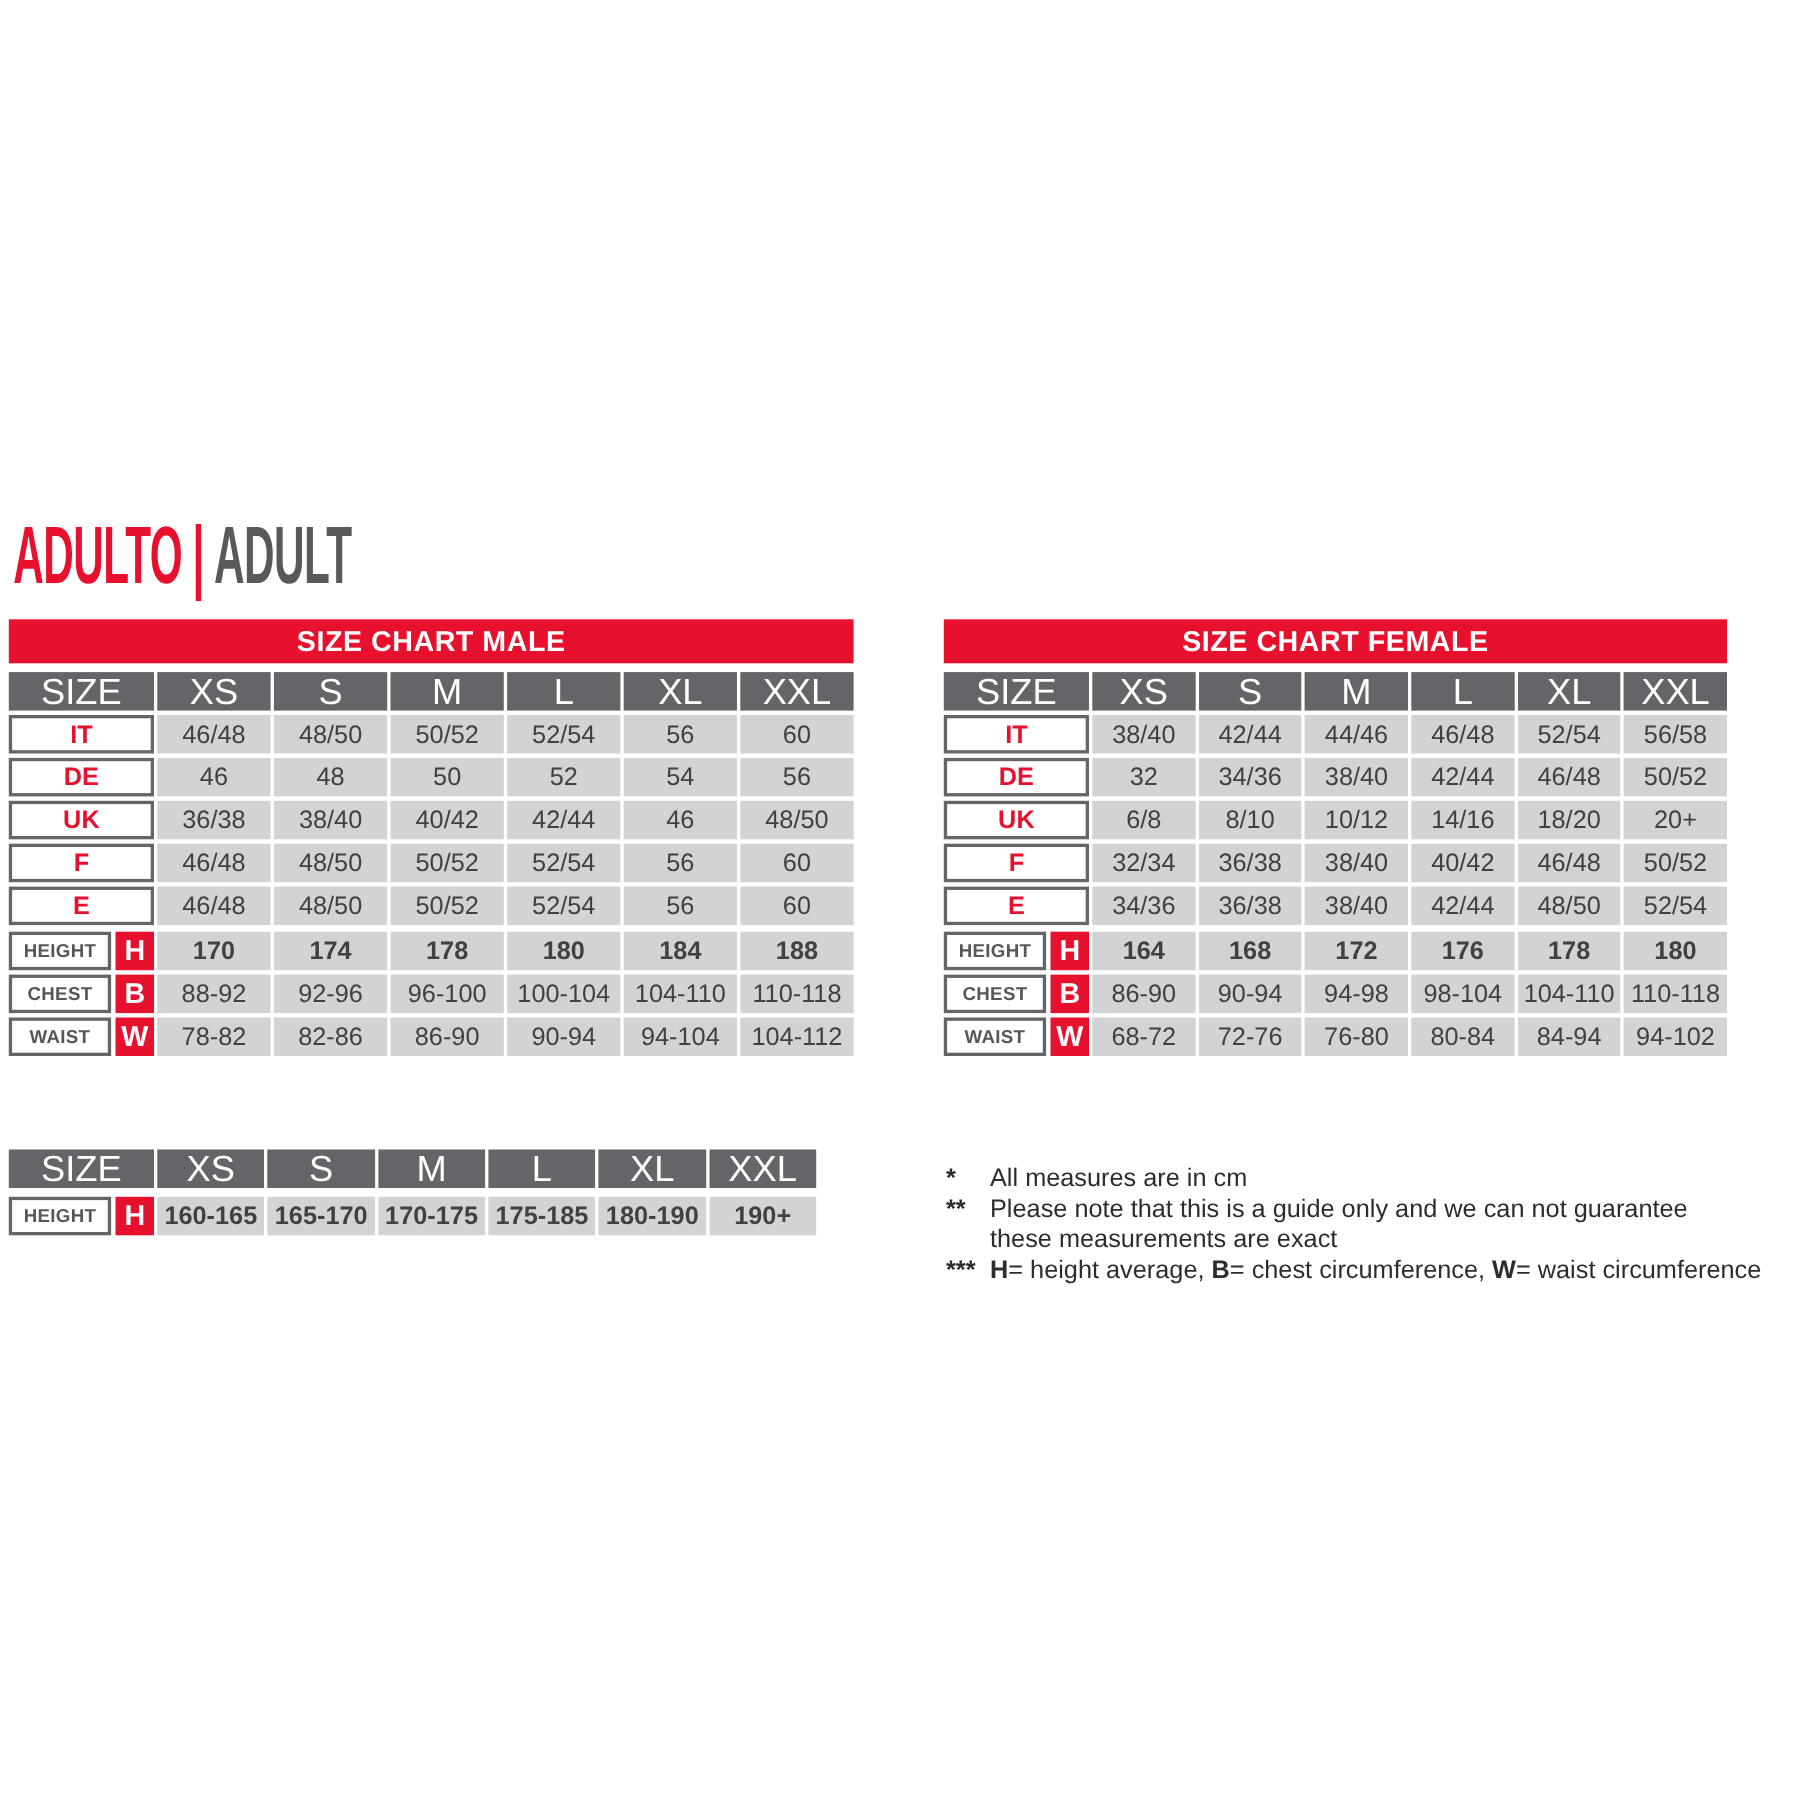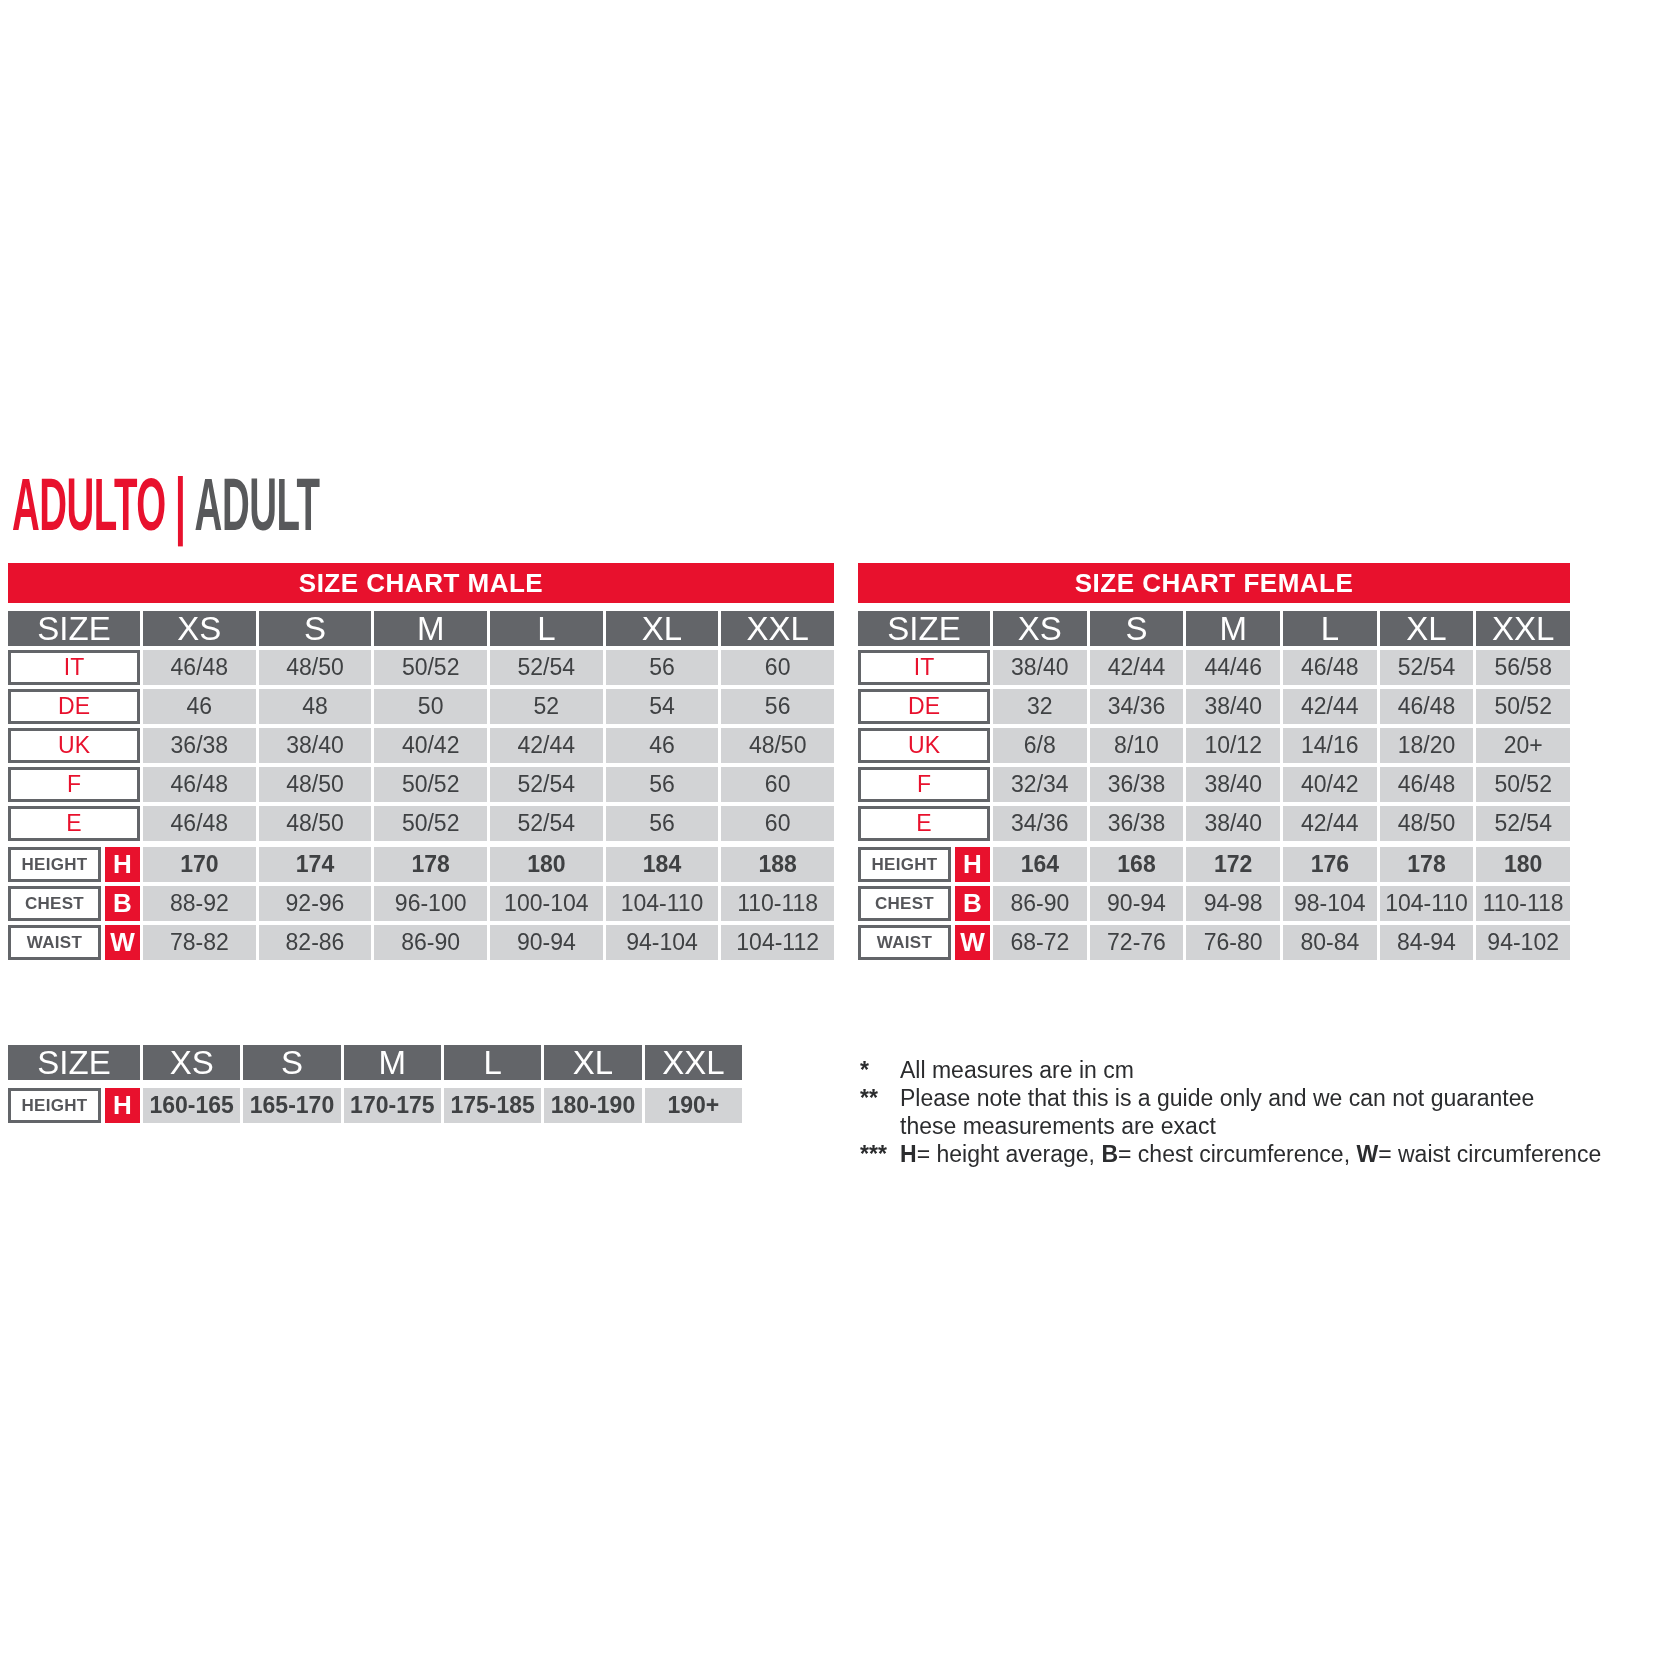--- a/index.html
+++ b/index.html
@@ -33,21 +33,21 @@
   .measure { margin-top:6px; }
   .cell {
     display:flex; align-items:center; justify-content:center;
     box-sizing:border-box; height:35px;
   }
   .head { background:#636569; color:#ffffff; font-size:33px; }
   .data { background:#d2d3d5; color:#3f4143; font-size:23px; }
   .data.bold { font-weight:bold; }
   .label {
     background:#ffffff; border:3px solid #636569;
-    color:#e8112d; font-size:23px; font-weight:normal;
+    color:#e8112d; font-size:23px; font-weight:bold;
   }
   .mwrap { display:grid; grid-template-columns:1fr 35px; column-gap:4px; }
   .mlabel {
     background:#ffffff; border:3px solid #636569;
     color:#55565a; font-size:17px; font-weight:bold; letter-spacing:0.3px;
   }
   .badge {
     background:#e8112d; color:#ffffff; font-size:26px; font-weight:bold;
   }
 
@@ -61,21 +61,21 @@
   .ft b { font-weight:bold; }
   .fline { display:block; }
 </style>
 </head>
 <body>
 
 <div class="canvas">
 
   <h1 class="page-title"><span class="t-red">ADULTO</span><span class="t-sep">|</span><span class="t-gray">ADULT</span></h1>
 
-  <section class="chart" style="left:8px; top:563px; width:826px;">
+  <section class="chart" style="left:8px; top:563px; width:768px;">
     <div class="bar">SIZE CHART MALE</div>
 
     <div class="row">
       <div class="cell head">SIZE</div>
       <div class="cell head">XS</div>
       <div class="cell head">S</div>
       <div class="cell head">M</div>
       <div class="cell head">L</div>
       <div class="cell head">XL</div>
       <div class="cell head">XXL</div>

